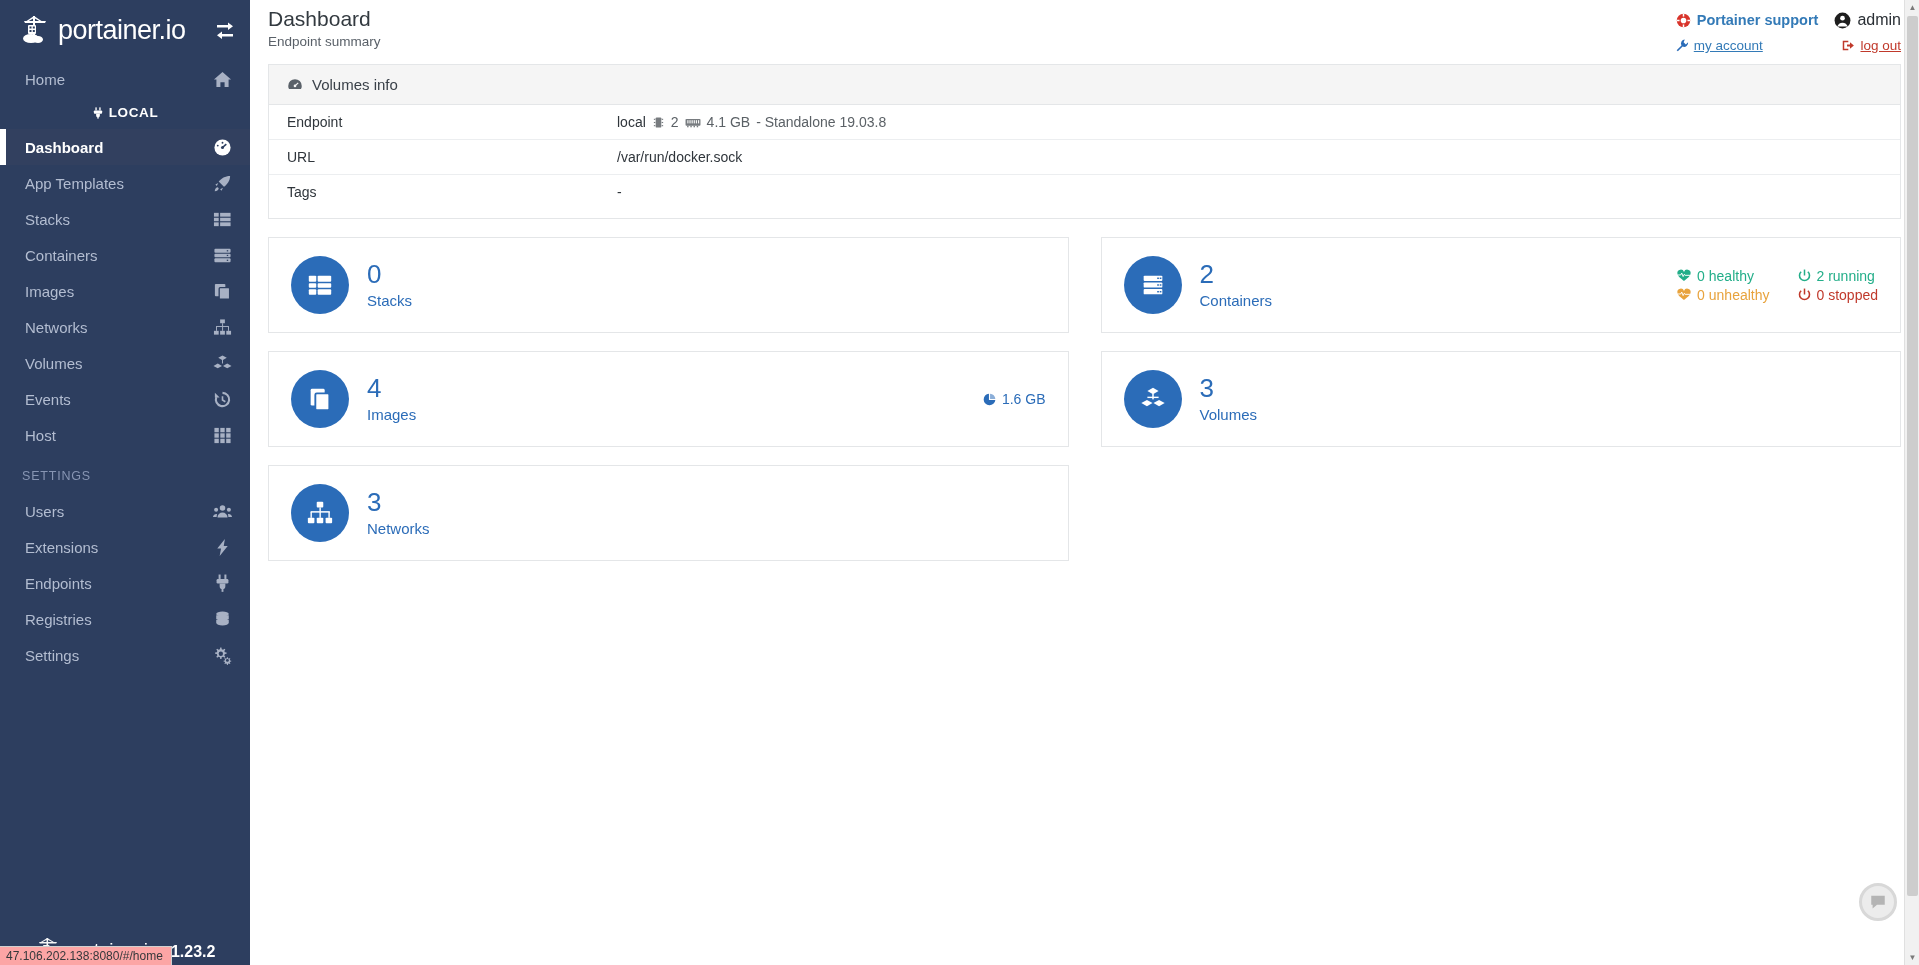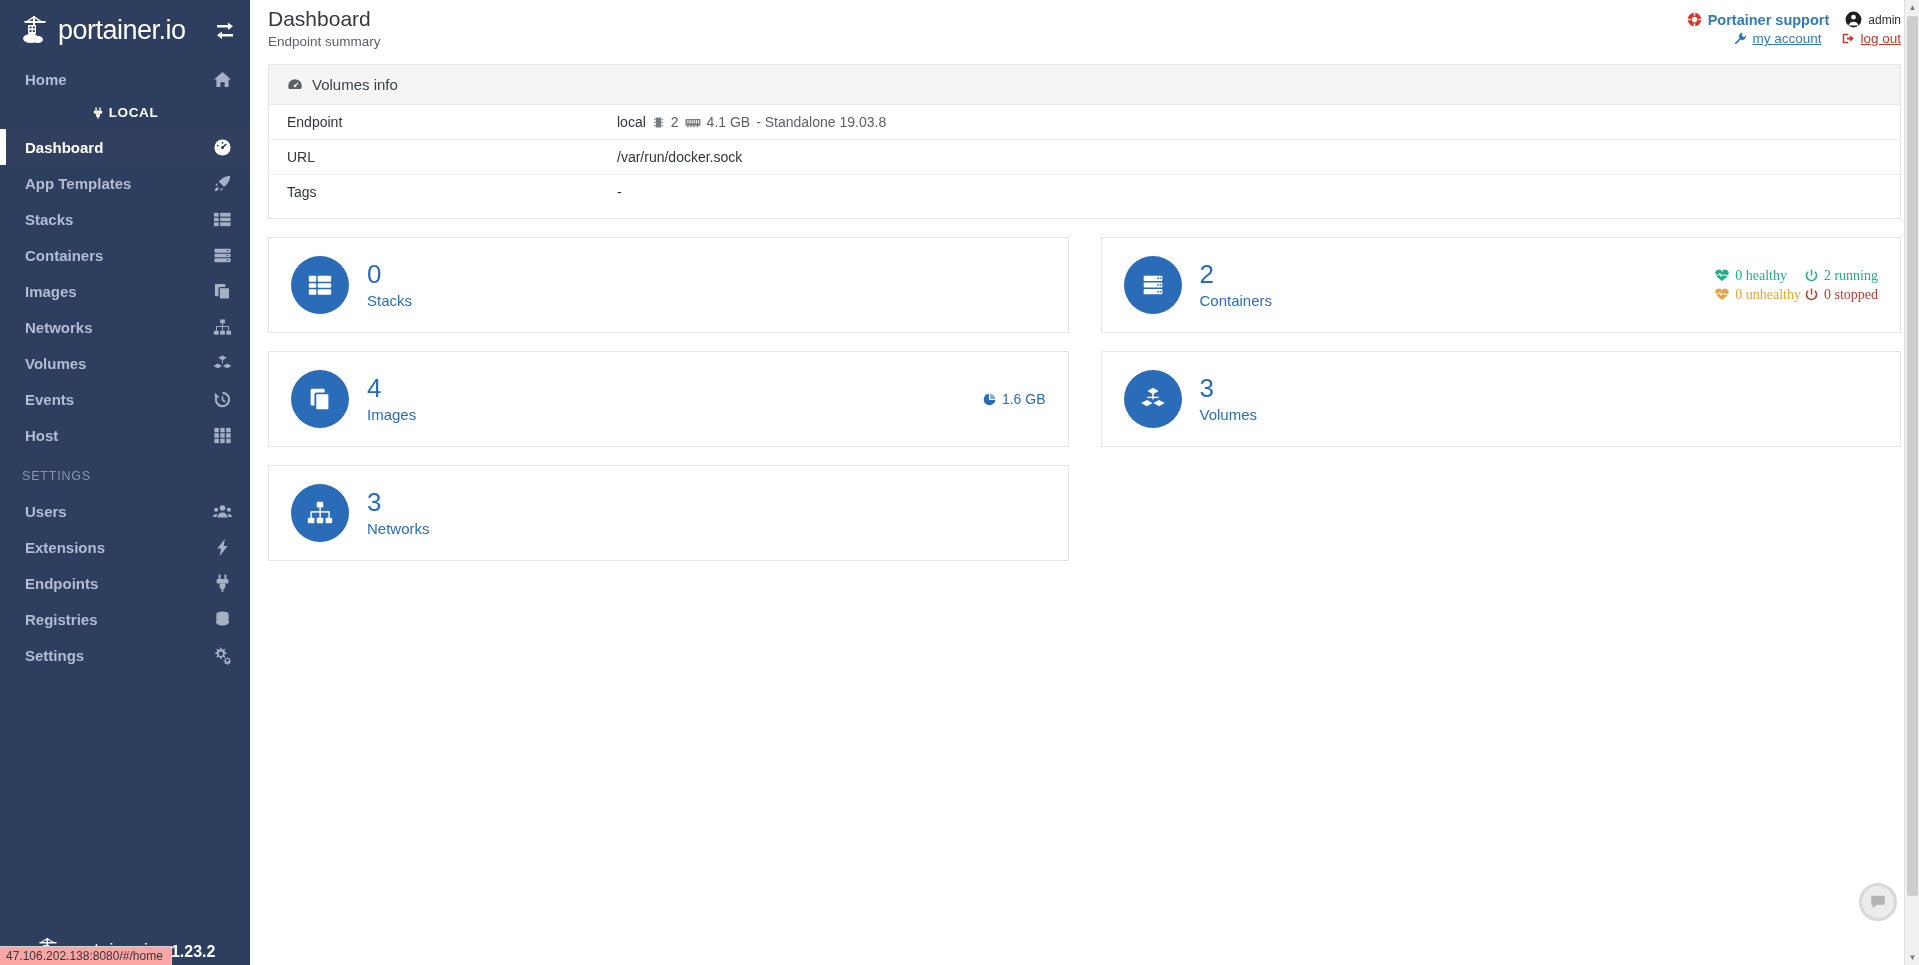--- a/index.html
+++ b/index.html
@@ -26,21 +26,21 @@
   .brand-text {
     color: #ffffff; font-size: 27px; letter-spacing: -0.5px;
     font-weight: 400; line-height: 1;
   }
   .brand-toggle { margin-left: auto; width: 22px; height: 22px; color:#fff; }
 
   .nav-item {
     height: 36px; display: flex; align-items: center;
     padding: 0 18px 0 25px;
     color: #b3bdd1; font-size: 15px;
-    position: relative; cursor: pointer; font-weight: bold;
+    position: relative; cursor: pointer;
   }
   .nav-item .nav-label { flex: 1; }
   .nav-item .nav-icon {
     width: 20px; height: 20px; display:flex; align-items:center; justify-content:center;
     opacity: .82;
   }
   .nav-item.active {
     background: #32405f;
     color: #ffffff; font-weight: bold;
   }
@@ -79,22 +79,22 @@
   }
   .page-title { font-size: 21px; color: #333a40; font-weight: 400; line-height: 1.1; }
   .page-sub { font-size: 13.5px; color: #5a6169; margin-top: 4px; }
 
   .topright { text-align: right; padding-top: 4px; }
   .tr-line1 { display:flex; align-items:center; justify-content:center; gap: 16px; }
   .support-link {
     display:flex; align-items:center; gap:6px;
     color:#337ab7; font-size:14.5px; font-weight:bold; cursor:pointer;
   }
-  .user-box { display:flex; align-items:center; gap:6px; font-size:12px; color:#2a2f35; }
-  .tr-line2 { display:flex; align-items:center; justify-content:flex-end; gap:14px; margin-top:3px; }
+  .user-box { display:flex; align-items:center; gap:6px; font-size:16px; color:#2a2f35; }
+  .tr-line2 { display:flex; align-items:center; justify-content:space-between; gap:14px; margin-top:9px; }
   .acct-link { display:flex; align-items:center; gap:5px; color:#337ab7; font-size:13.5px; text-decoration:underline; cursor:pointer;}
   .logout-link { display:flex; align-items:center; gap:5px; color:#c0392b; font-size:13.5px; text-decoration:underline; cursor:pointer;padding-left:7px;}
 
   .content { padding: 8px 18px 0 18px; background:#ffffff; }
 
   
   .panel { border: 1px solid #e4e6e8; background:#fff; }
   .panel-head {
     background:#f5f5f5; border-bottom:1px solid #e4e6e8;
     padding: 11px 18px; font-size:15px; color:#3a4149;
@@ -124,21 +124,21 @@
     background:#2b6cb8; display:flex; align-items:center; justify-content:center;
     flex: 0 0 58px; margin-right: 18px;
   }
   .card-text { display:flex; flex-direction:column; }
   .card-count { font-size:26px; color:#2b6cb8; line-height:1.05; font-weight:400;}
   .card-label { font-size:15px; color:#2b6cb8; margin-top:4px; }
   .card-right {
     margin-left:auto; display:flex; flex-direction:column; gap:4px;
     align-items:flex-end; font-size:14px;
   }
-  .stat-grid { display:grid; grid-template-columns:auto auto; gap:3px 4px;font-family:Liberation Serif, serif; }
+  .stat-grid { display:grid; grid-template-columns:auto auto; gap:3px 28px; }
   .stat { display:flex; align-items:center; gap:6px; white-space:nowrap; }
   .stat.green { color:#23ae89; }
   .stat.orange { color:#e8a33d; }
   .stat.runcolor { color:#23ae89; }
   .stat.stopcolor { color:#c0392b; }
   .size-badge { display:flex; align-items:center; gap:6px; color:#2b6cb8; font-size:14px; }
 
   
   .chat-bubble {
     position:absolute; right: 22px; bottom: 44px;

